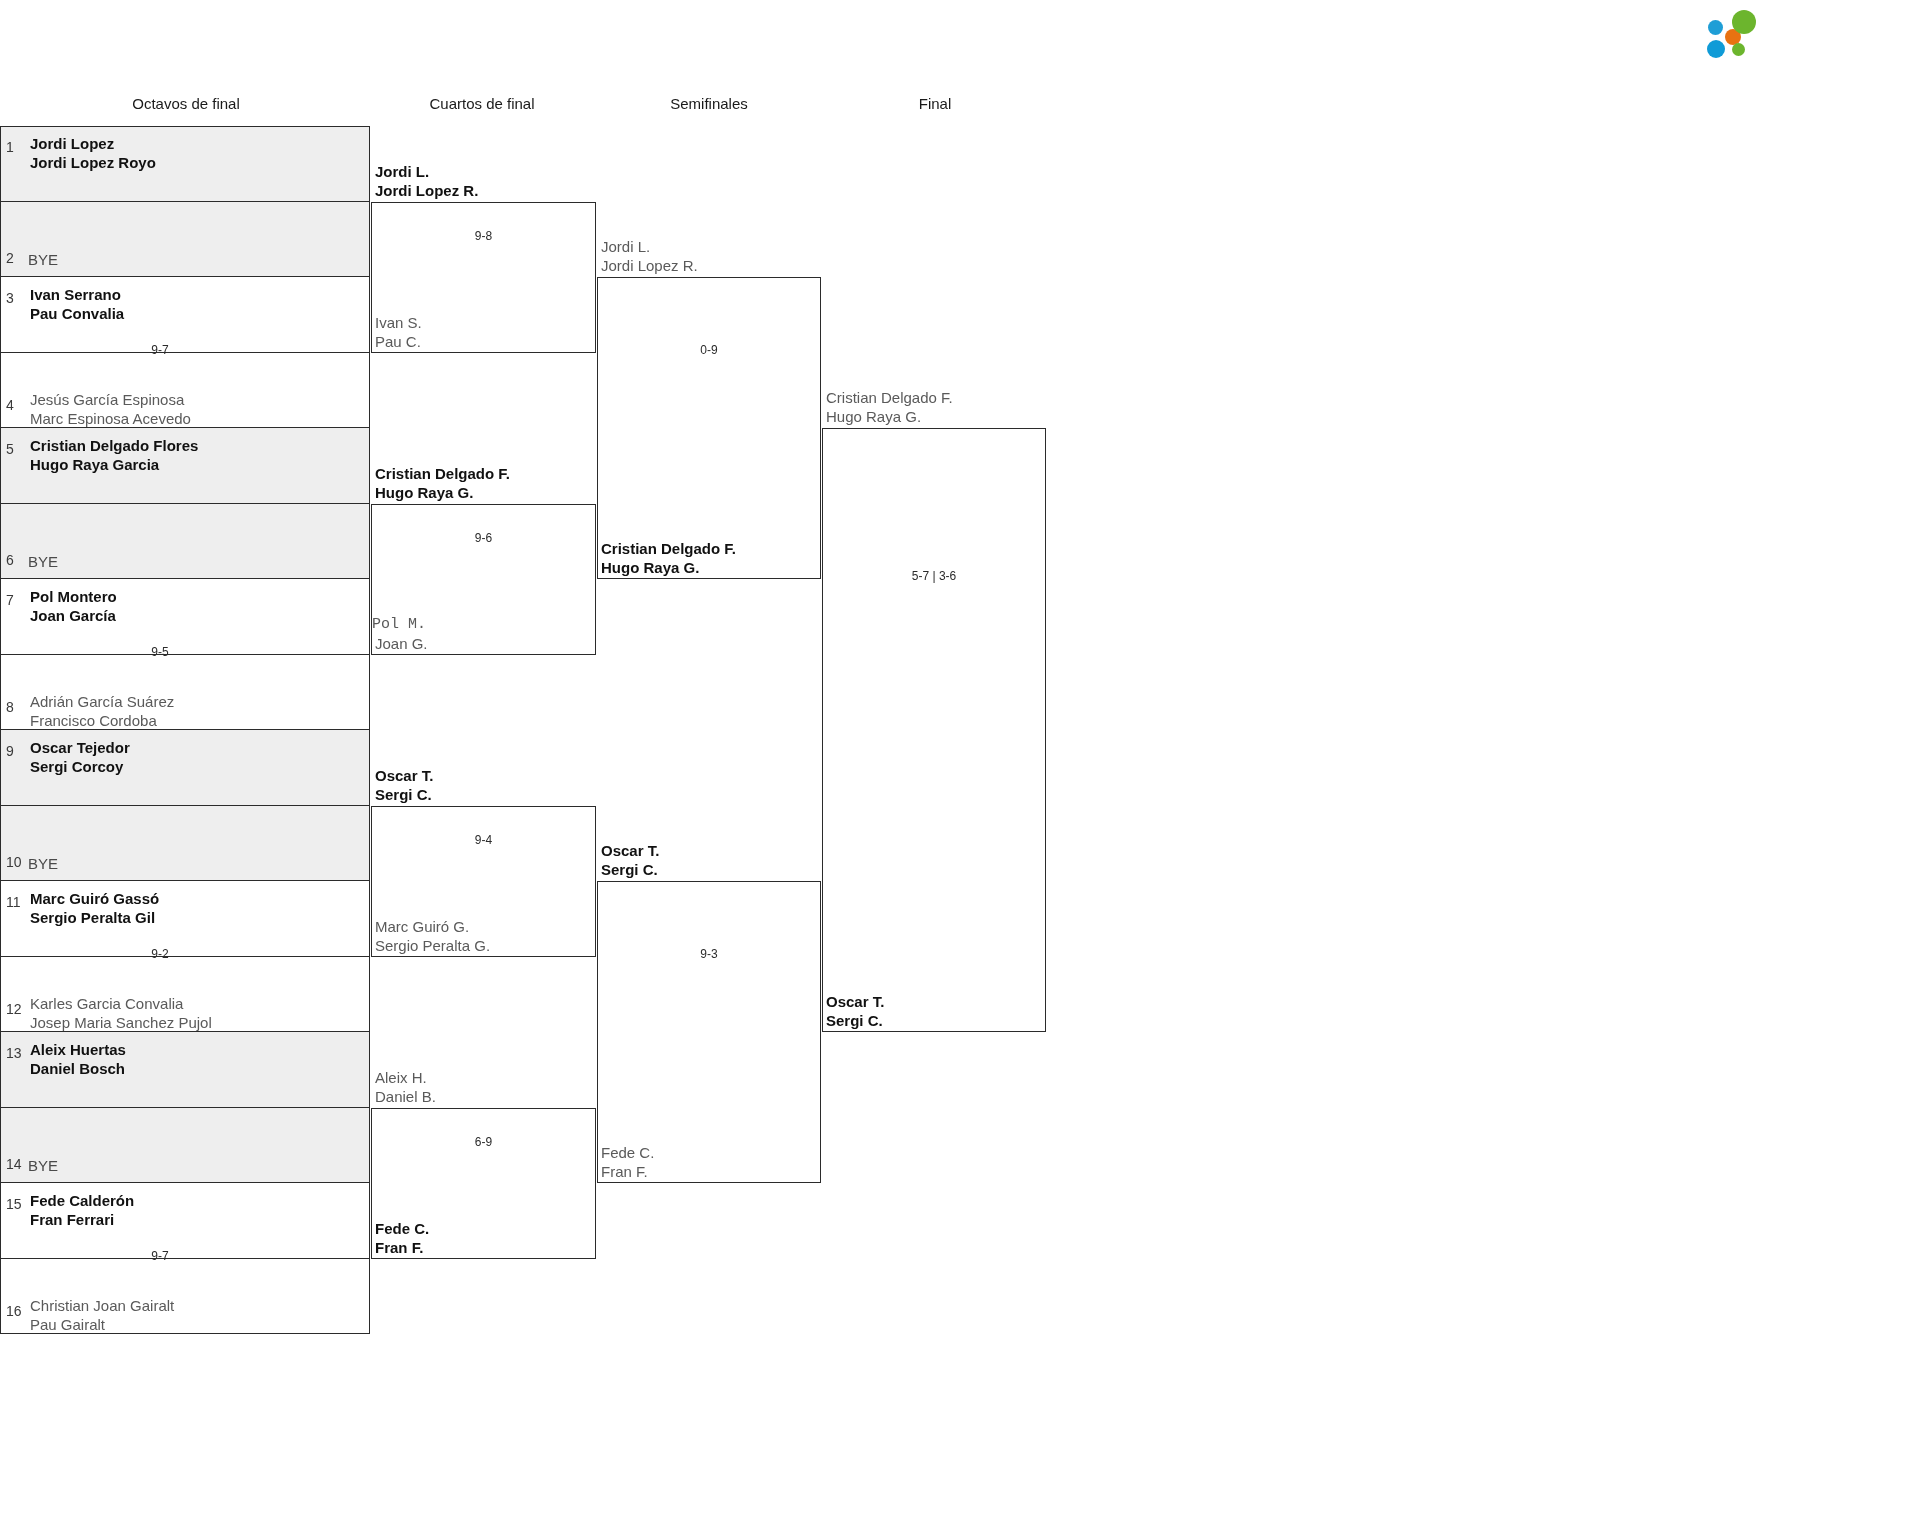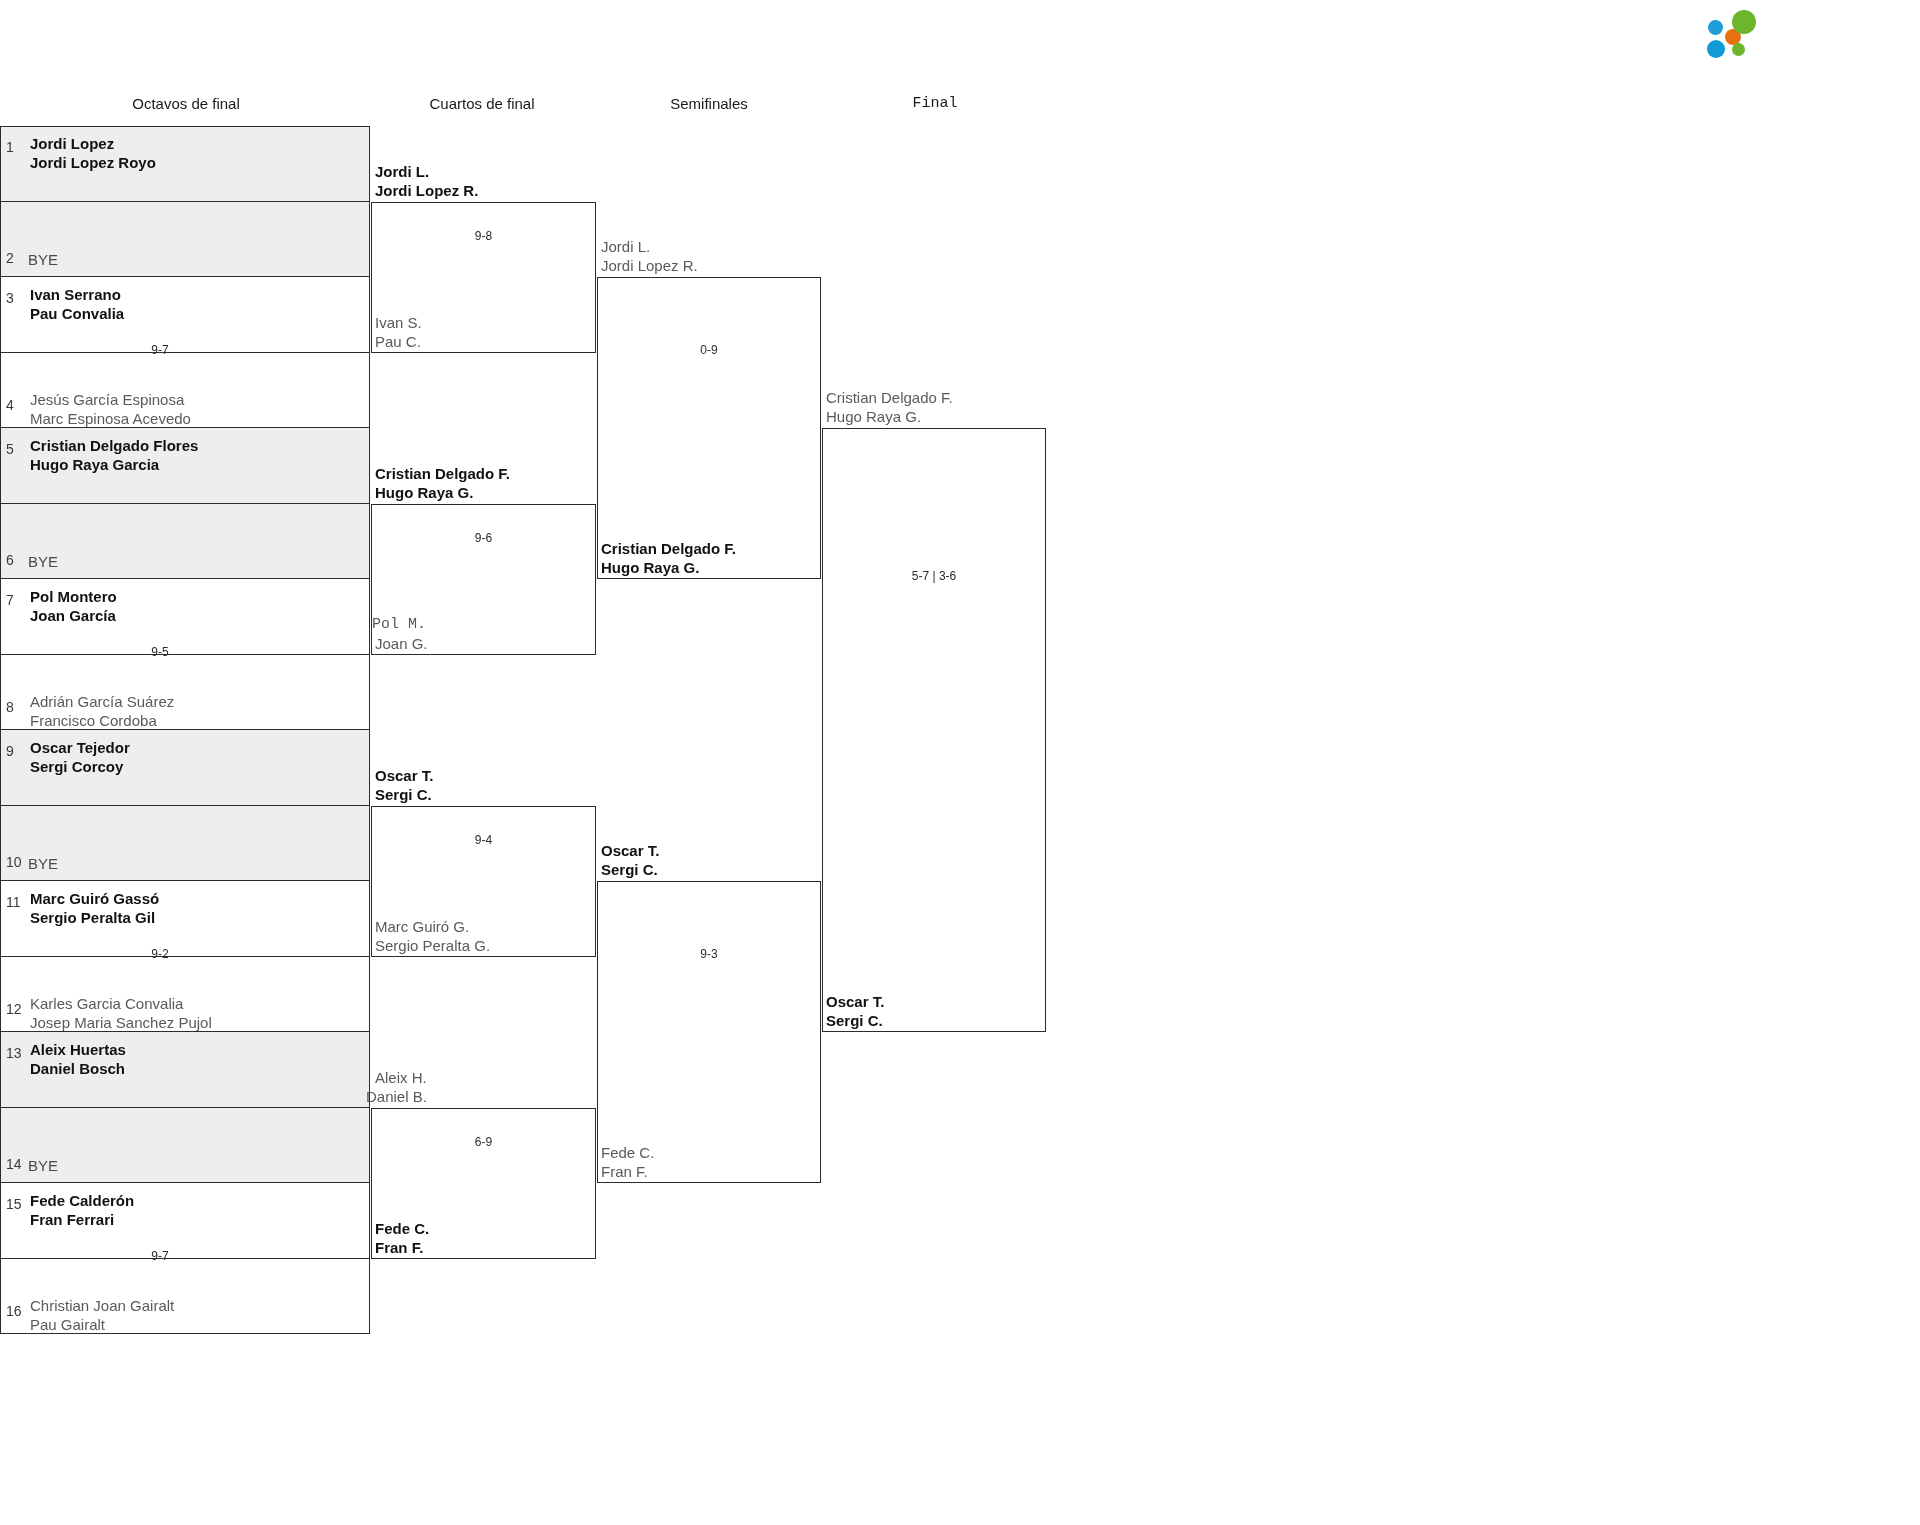--- a/index.html
+++ b/index.html
@@ -161,21 +161,21 @@
       <span class="dot d5"></span>
     </div>
     <div id="logo-text"></div>
   </div>
 </div>
 
 <div id="bracket">
     <div class="round-header" style="left: 86px; top: 95px; width: 200px;">Octavos de final</div>
     <div class="round-header" style="left: 382px; top: 95px; width: 200px;">Cuartos de final</div>
     <div class="round-header" style="left: 609px; top: 95px; width: 200px;">Semifinales</div>
-    <div class="round-header" style="left: 855px; top: 95px; width: 160px; font-family: Liberation Mono, monospace;">Final</div>
+    <div class="round-header" style="left: 855px; top: 95px; width: 160px;">Final</div>
     <div class="r1-cell shaded first" style="top: 126px; height: 75.5px;"></div>
     <div class="seed-num" style="top: 139px;">1</div>
     <div class="team win" style="top: 134px;">Jordi Lopez</div>
     <div class="team win" style="top: 153px;">Jordi Lopez Royo</div>
     <div class="r1-cell shaded" style="top: 201.5px; height: 75.5px;"></div>
     <div class="seed-num" style="top: 250px;">2</div>
     <div class="team bye" style="top: 250px;">BYE</div>
     <div class="r1-cell" style="top: 277px; height: 75.5px;"></div>
     <div class="seed-num" style="top: 290px;">3</div>
     <div class="team win" style="top: 285px;">Ivan Serrano</div>
@@ -245,21 +245,21 @@
     <div class="slot lose" style="left: 375px; top: 633.5px;">Joan G.</div>
     <div class="conn" style="left: 371px; top: 503.5px; width: 225px; height: 151px;"></div>
     <div class="score" style="left: 371px; width: 225px; top: 531.25px;">9-6</div>
     <div class="slot win" style="left: 375px; top: 765.5px;">Oscar T.</div>
     <div class="slot win" style="left: 375px; top: 784.5px;">Sergi C.</div>
     <div class="slot lose" style="left: 375px; top: 916.5px;">Marc Guiró G.</div>
     <div class="slot lose" style="left: 375px; top: 935.5px;">Sergio Peralta G.</div>
     <div class="conn" style="left: 371px; top: 805.5px; width: 225px; height: 151px;"></div>
     <div class="score" style="left: 371px; width: 225px; top: 833.25px;">9-4</div>
     <div class="slot lose" style="left: 375px; top: 1067.5px;">Aleix H.</div>
-    <div class="slot lose" style="left: 366px; top: 1086.5px;">Daniel B.</div>
+    <div class="slot lose" style="left: 375px; top: 1086.5px;">Daniel B.</div>
     <div class="slot win" style="left: 375px; top: 1218.5px;">Fede C.</div>
     <div class="slot win" style="left: 375px; top: 1237.5px;">Fran F.</div>
     <div class="conn" style="left: 371px; top: 1107.5px; width: 225px; height: 151px;"></div>
     <div class="score" style="left: 371px; width: 225px; top: 1135.25px;">6-9</div>
     <div class="slot lose" style="left: 601px; top: 237px;">Jordi L.</div>
     <div class="slot lose" style="left: 601px; top: 256px;">Jordi Lopez R.</div>
     <div class="slot win" style="left: 601px; top: 539px;">Cristian Delgado F.</div>
     <div class="slot win" style="left: 601px; top: 558px;">Hugo Raya G.</div>
     <div class="conn" style="left: 597px; top: 277px; width: 224px; height: 302px;"></div>
     <div class="score" style="left: 597px; width: 224px; top: 342.5px;">0-9</div>

